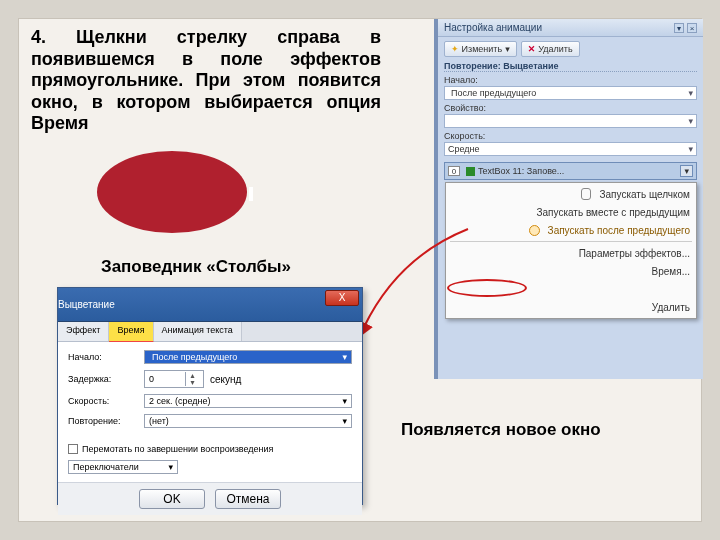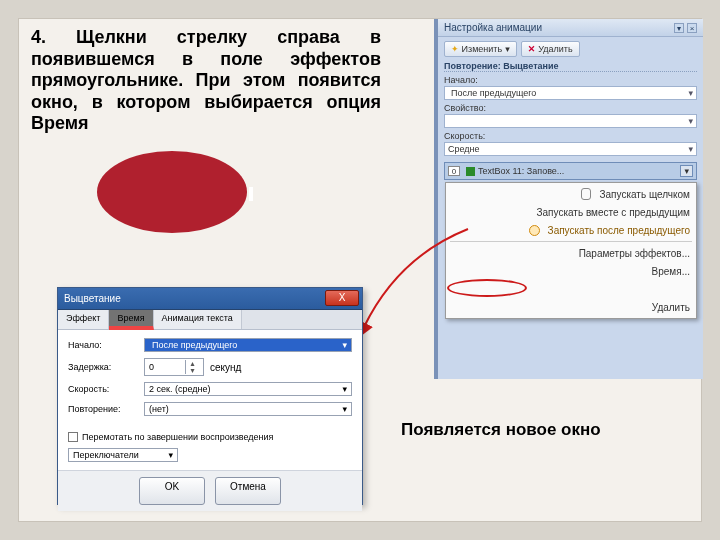--- a/index.html
+++ b/index.html
@@ -135,78 +135,78 @@
   .dlg {
     position:absolute;
     left:38px; top:268px;
     width:306px; height:218px;
     background:#eef0f3;
     border:1px solid #3a5a88;
     box-shadow: 3px 3px 6px rgba(0,0,0,.25);
     font-size:10px;
   }
   .dlg-titlebar {
-    height:22px;
+    height:34px;
     background: linear-gradient(#3a6cb0,#2b5c9e);
     display:flex; align-items:center;
     border-bottom:1px solid #25436d;
     color:#fff;
-    padding-left:6px;
     position:relative;
   }
   .dlg-titlebar .closebtn {
     position:absolute; right:3px; top:2px;
     width:34px; height:16px;
     background: linear-gradient(#e46a5a,#c7321e);
     border:1px solid #7a1a0e;
     border-radius:2px;
     color:#fff; text-align:center; font-size:10px; line-height:14px;
   }
   .tabs { display:flex; background:#dfe3ea; border-bottom:1px solid #b7bfcd; height:20px;}
   .tab { padding:3px 8px; font-size:9px; border-right:1px solid #c2c8d3; background:#e9ecf1; }
-  .tab.active { background:#737373; border-bottom:4px solid #ef4444; margin-bottom:-1px;}
+  .tab.active { background:#fde047; border-bottom:1px solid #ef4444; margin-bottom:-1px;}
   .dlg-body { padding:8px 10px; background:#fff; height:140px;}
   .drow { display:flex; align-items:center; margin-bottom:6px; gap:6px;}
   .drow label { width:70px; font-size:9px; }
   .dsel {
     border:1px solid #98a2b3; background:#fff;
     padding:1px 4px; font-size:9px;
     display:flex; justify-content:space-between; align-items:center;
     flex:1;
   }
   .dsel.blue { background:#2a63c9; color:#fff; }
   .spin { width:14px; border-left:1px solid #98a2b3; text-align:center; color:#555; font-size:8px; line-height:7px;}
   .chk { display:flex; align-items:center; gap:4px; font-size:9px; margin-top:16px;}
   .chk .box { width:10px; height:10px; border:1px solid #777; }
   .dlg-btns {
     display:flex; justify-content:center; gap:10px; padding:6px;
     background:#eef0f3; border-top:1px solid #cfd4dd;
   }
-  .dbtn { width:66px; height:28px; border:1px solid #8a94a7;
+  .dbtn { width:66px; height:20px; border:1px solid #8a94a7;
     background:linear-gradient(#fefefe,#e0e4ea); border-radius:3px;
-    font-size:10px; text-align:center; line-height:18px;}
+    font-size:12px; text-align:center; line-height:18px;}
 
   
   .arrow {
     position:absolute;
     left:339px; top:278px;
     width:180px; height:1px;
     pointer-events:none;
   }
   .arrow svg { position:absolute; left:0; top:-70px; }
 </style>
 </head>
 <body>
 
 <div class="canvas">
 
   <div class="instr">4. Щелкни стрелку справа в появившемся в поле эффектов прямоугольнике. При этом появится окно, в котором выбирается опция Время</div>
 
   <div class="blob"></div>
 
+  <div class="subtitle">Заповедник «Столбы»</div>
 
   <div class="anim-pane">
     <div class="ap-title">
       <span>Настройка анимации</span>
       <span class="xc">
         <span>▾</span>
         <span>×</span>
       </span>
     </div>
     <div class="ap-body">

